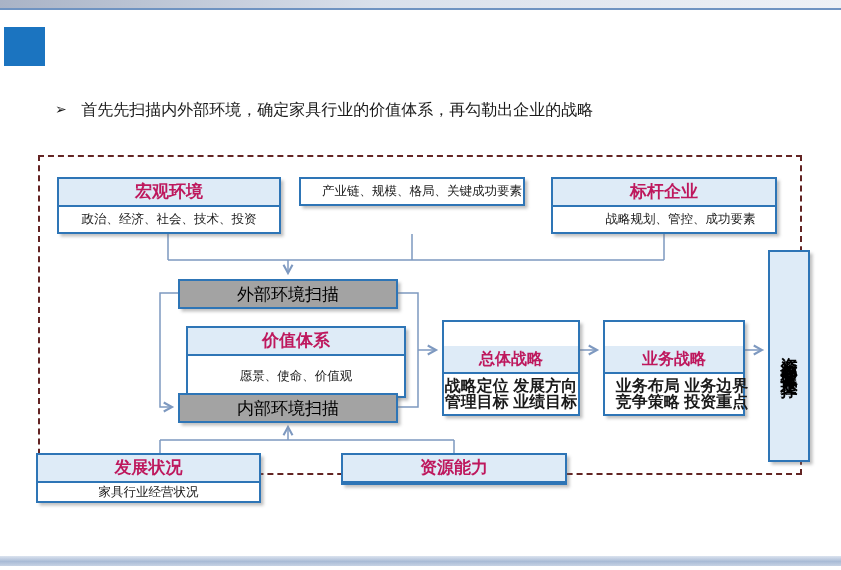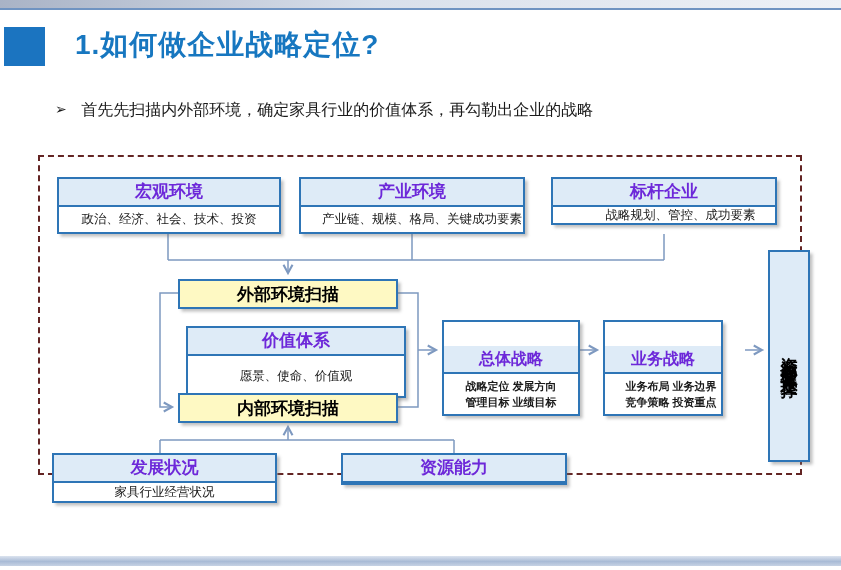--- a/index.html
+++ b/index.html
@@ -30,52 +30,51 @@
   .dashed-frame{position:absolute;left:38px;top:155px;width:760px;height:316px;border:2px dashed #632423;}
   
   .wires{position:absolute;left:0;top:0;width:841px;height:570px;pointer-events:none;}
   
   .dbox{
     position:absolute;border:2px solid #2e75b6;background:#ffffff;
     box-shadow:2.5px 2.5px 3px rgba(110,110,110,.45);box-sizing:border-box;
   }
   .dbox .hd{
     background:#deebf7;border-bottom:2px solid #2e75b6;font-weight:bold;font-size:17px;
-    text-align:center;line-height:26px;height:26px;color:#6d28d9;
+    text-align:center;line-height:26px;height:26px;color:#be185d;
   }
   .dbox .bd{
     background:#fff;font-size:12.5px;text-align:center;color:#1a1a1a;
     display:flex;align-items:center;justify-content:center;white-space:nowrap;
   }
   .solo{
-    position:absolute;border:2px solid #2e75b6;background:#fef9c3;box-sizing:border-box;
-    font-weight:bold;font-size:17px;text-align:center;color:#000;
+    position:absolute;border:2px solid #2e75b6;background:#a3a3a3;box-sizing:border-box;
+    font-weight:normal;font-size:17px;text-align:center;color:#000;
     box-shadow:2.5px 2.5px 3px rgba(110,110,110,.45);
     display:flex;align-items:center;justify-content:center;
   }
   .strategy .hd{font-size:16px;margin-top:24px;}
-  .strategy .bd{flex-direction:column;font-weight:bold;font-size:11px;line-height:16px;}
+  .strategy .bd{flex-direction:column;font-weight:bold;font-size:16px;line-height:16px;}
   .support-bar{
     position:absolute;left:768px;top:250px;width:42px;height:212px;
     border:2px solid #2e75b6;background:#deebf7;box-sizing:border-box;
     box-shadow:2.5px 2.5px 3px rgba(110,110,110,.45);
     display:flex;align-items:center;justify-content:center;
     font-weight:bold;font-size:17px;color:#000;
     writing-mode:vertical-rl;text-orientation:upright;letter-spacing:3px;
   }
 </style>
 </head>
 <body>
 
 <div class="page">
 
   <div class="top-strip"></div>
 
   <div class="title-square"></div>
-  <div class="page-title">1.如何做企业战略定位?</div>
 
   <div class="bullet-row">
     <span class="bullet-marker">➢</span>
     <span>首先先扫描内外部环境，确定家具行业的价值体系，再勾勒出企业的战略</span>
   </div>
 
   <div class="dashed-frame"></div>
 
   <svg class="wires" viewBox="0 0 841 570">
     <defs>
@@ -94,55 +93,54 @@
       <path d="M160,453 V440 M454,453 V440 M160,440 H454"></path>
       <path marker-end="url(#ar)" d="M288,440 V427"></path>
     </g>
   </svg>
 
   <div class="dbox" style="left:57px;top:177px;width:224px;">
     <div class="hd">宏观环境</div>
     <div class="bd" style="height:25px;">政治、经济、社会、技术、投资</div>
   </div>
   <div class="dbox" style="left:299px;top:177px;width:226px;">
-    <div class="hd">产业环境</div>
     <div class="bd" style="height:25px;margin-left:20px;">产业链、规模、格局、关键成功要素</div>
   </div>
   <div class="dbox" style="left:551px;top:177px;width:226px;">
     <div class="hd">标杆企业</div>
-    <div class="bd" style="height:16px;padding-left:33px;">战略规划、管控、成功要素</div>
+    <div class="bd" style="height:25px;padding-left:33px;">战略规划、管控、成功要素</div>
   </div>
 
   <div class="solo" style="left:178px;top:279px;width:220px;height:30px;">外部环境扫描</div>
 
   <div class="dbox" style="left:170px;top:326px;width:220px;margin-left:16px;">
     <div class="hd">价值体系</div>
     <div class="bd" style="height:40px;">愿景、使命、价值观</div>
   </div>
 
   <div class="solo" style="left:178px;top:393px;width:220px;height:30px;">内部环境扫描</div>
 
   <div class="dbox strategy" style="left:442px;top:320px;width:138px;">
     <div class="hd">总体战略</div>
     <div class="bd" style="height:40px;">
       <div>战略定位  发展方向</div>
       <div>管理目标  业绩目标</div>
     </div>
   </div>
-  <div class="dbox strategy" style="left:603px;top:320px;width:120px;">
+  <div class="dbox strategy" style="left:603px;top:320px;width:142px;">
     <div class="hd">业务战略</div>
     <div class="bd" style="height:40px;margin-left:16px;">
       <div>业务布局  业务边界</div>
       <div>竞争策略  投资重点</div>
     </div>
   </div>
 
   <div class="support-bar">资源与管理体系支撑</div>
 
-  <div class="dbox" style="left:52px;top:453px;width:225px;">
+  <div class="dbox" style="left:36px;top:453px;width:225px;">
     <div class="hd">发展状况</div>
     <div class="bd" style="height:18px;">家具行业经营状况</div>
   </div>
   <div class="dbox" style="left:341px;top:453px;width:226px;">
     <div class="hd">资源能力</div>
   </div>
 
   <div class="bottom-strip"></div>
 </div>
 

